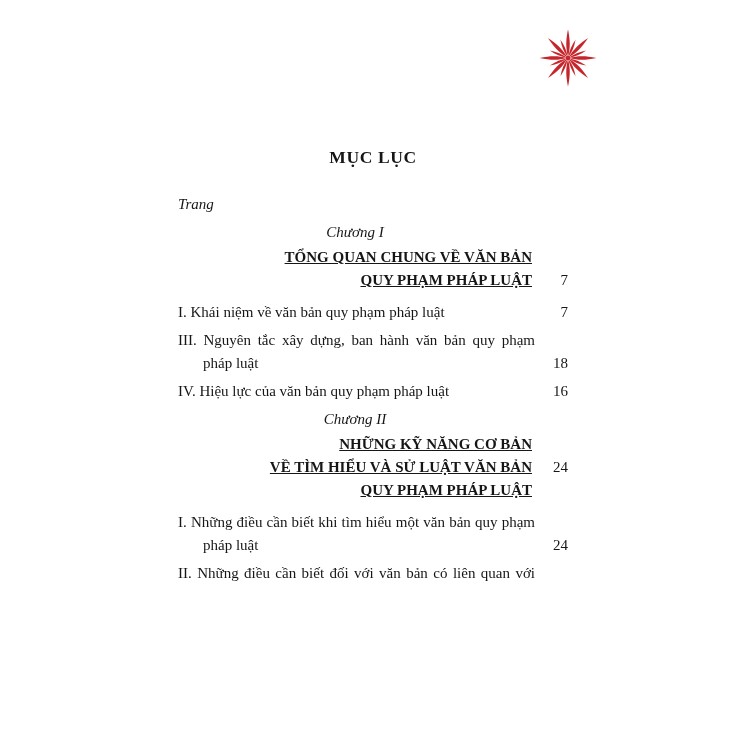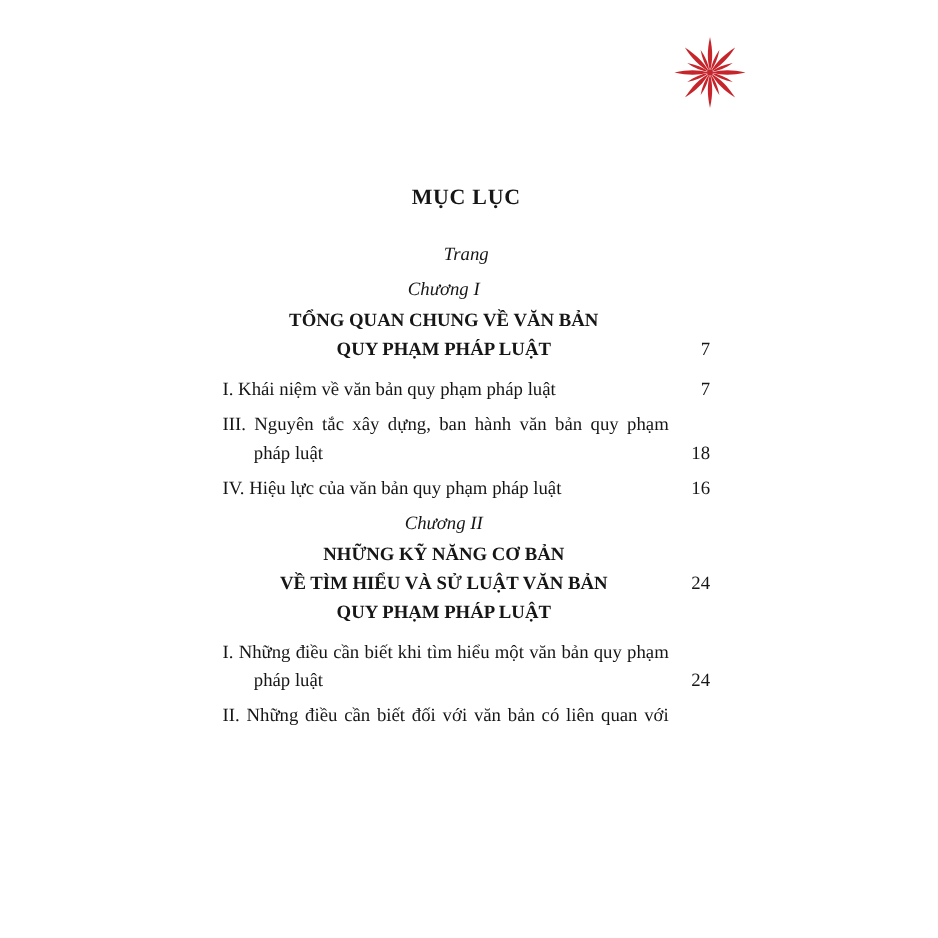--- a/index.html
+++ b/index.html
@@ -29,42 +29,43 @@
     line-height:23px;
   }
   .title{
     margin:0 0 24px 0;
     text-align:center;
     font-size:17.5px;
     font-weight:bold;
     letter-spacing:0.6px;
   }
   .trang{
-    text-align:center;
+    text-align:left;
     font-style:italic;
     margin-bottom:5px;
   }
   .row{display:flex;}
   .front{margin-bottom:13px;}
   .front .label{flex:1;font-style:italic;}
   .pg{width:36px;text-align:right;}
   .pg.end{align-self:flex-end;}
   .pg.mid{align-self:center;}
   .chapter{margin-top:5px;}
   .chuong{
     font-style:italic;
     text-align:center;
     margin-right:36px;
     margin-bottom:2px;
   }
   .chrow{display:flex;}
   .chtitle{
     flex:1;
-    text-align:center;
+    text-align:right;
     font-weight:bold;
+    text-decoration:underline;
   }
   .entries{margin-top:9px;}
   .entry{display:flex;margin-bottom:5px;}
   .etext{
     width:332px;
     padding-left:25px;
     text-indent:-25px;
     text-align:justify;
   }
   .entry .pg{flex:1;}

